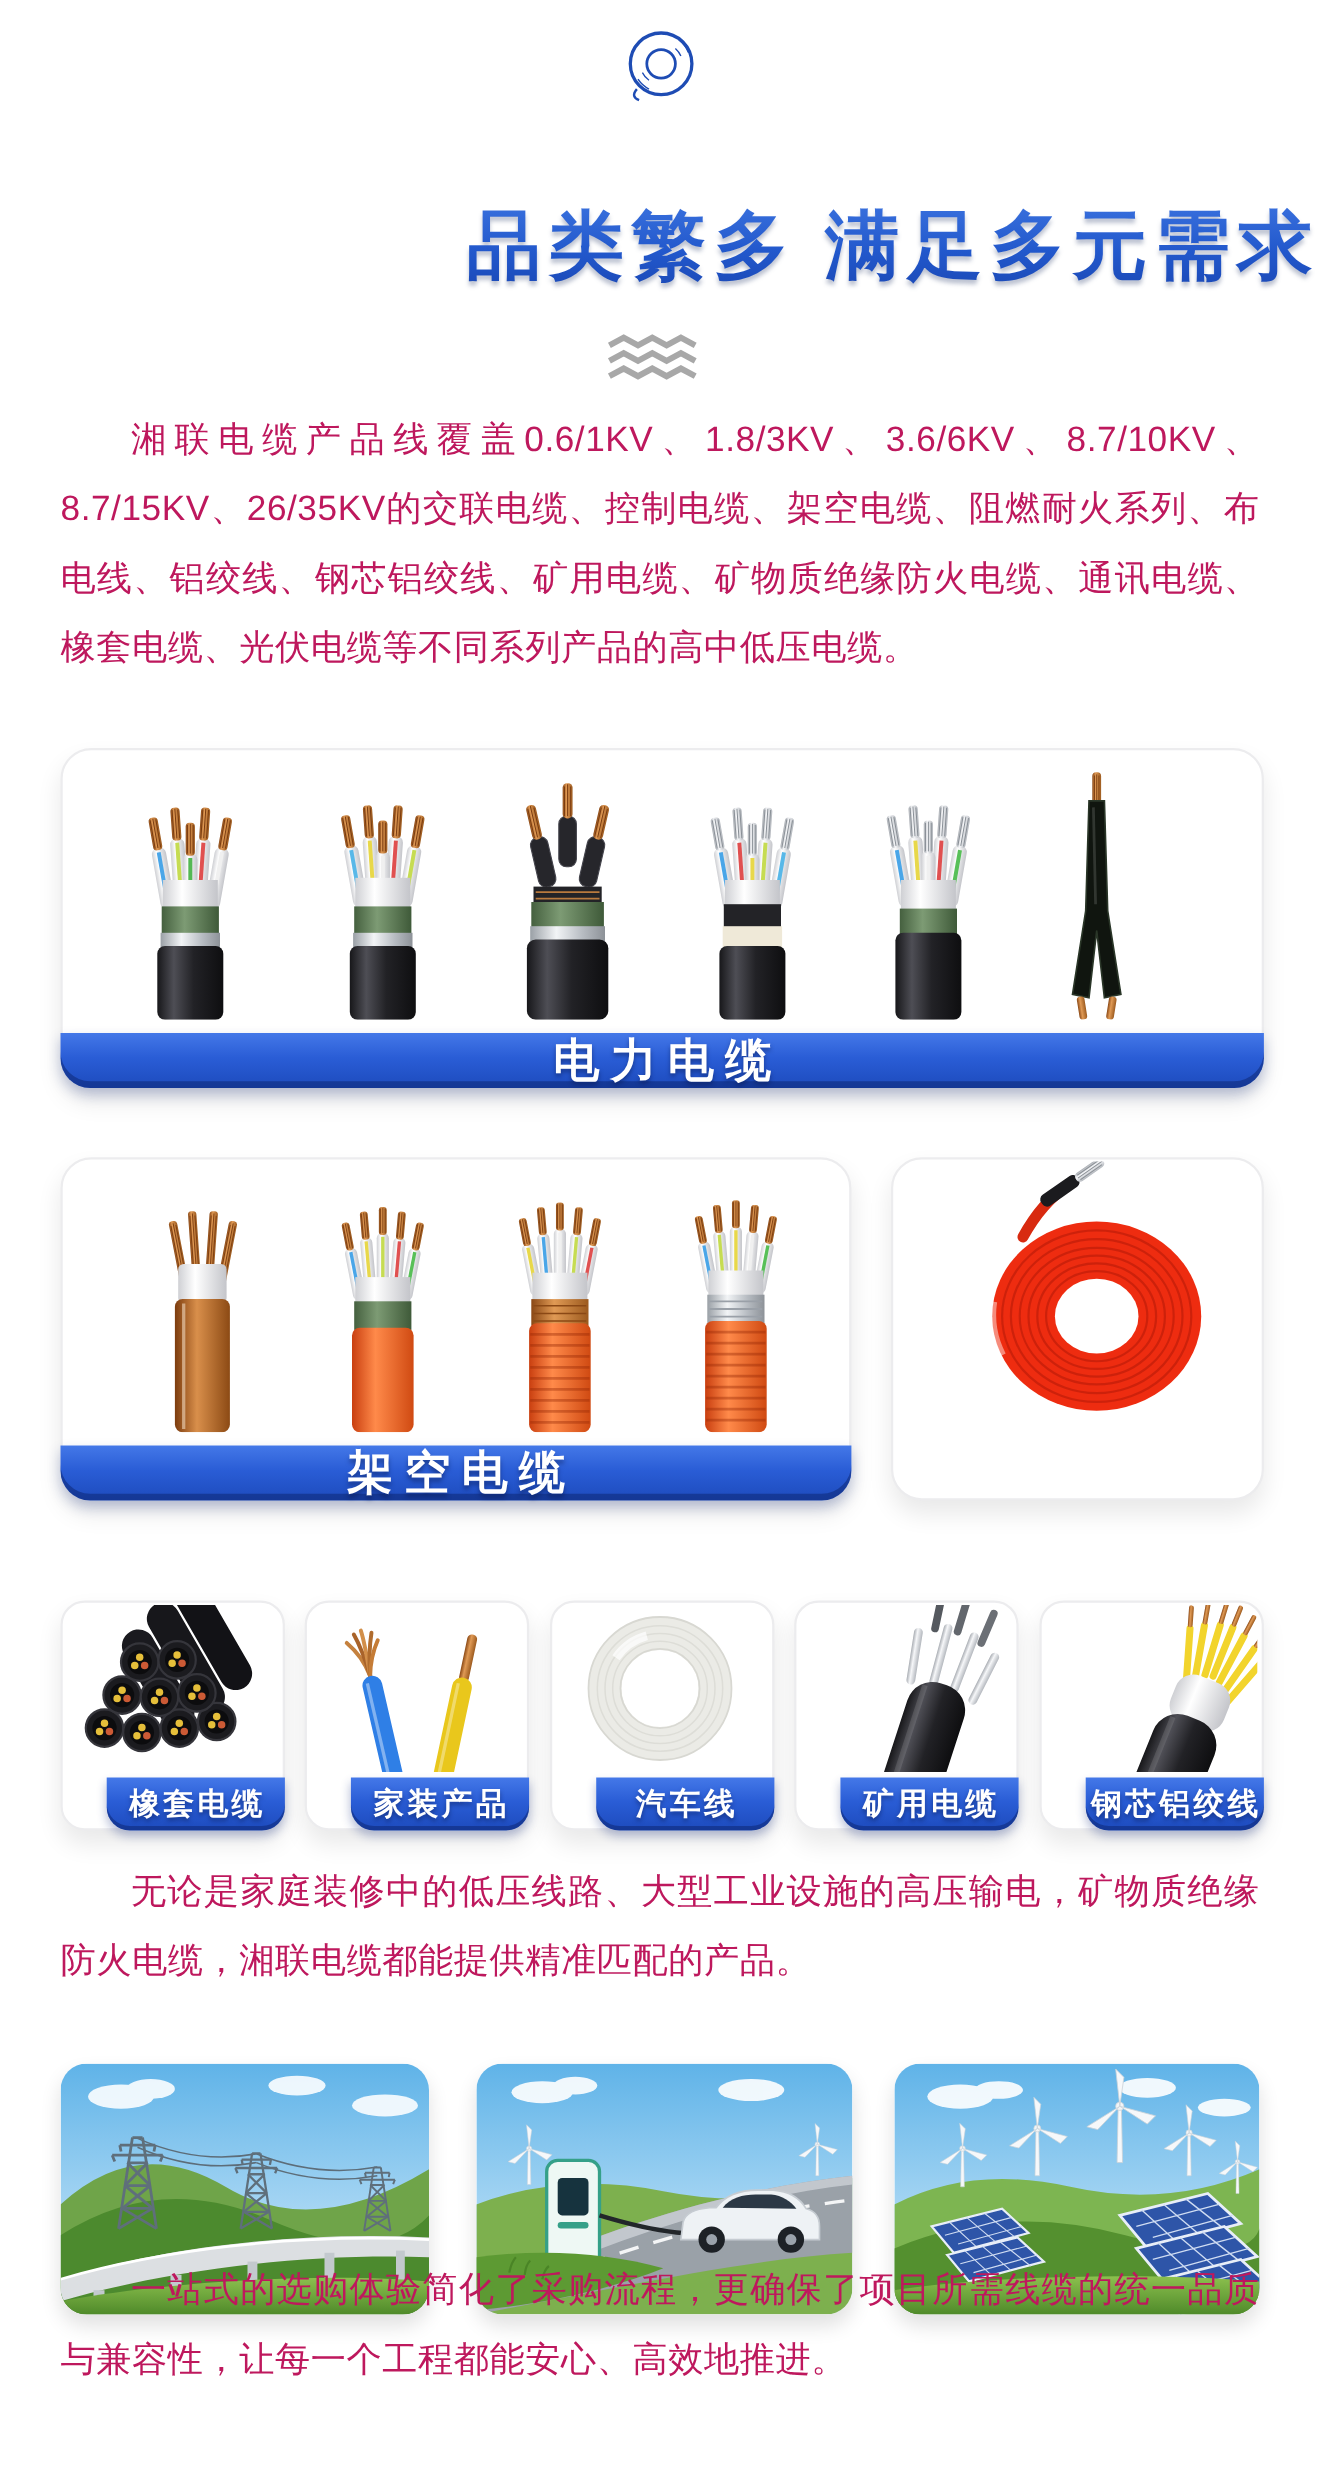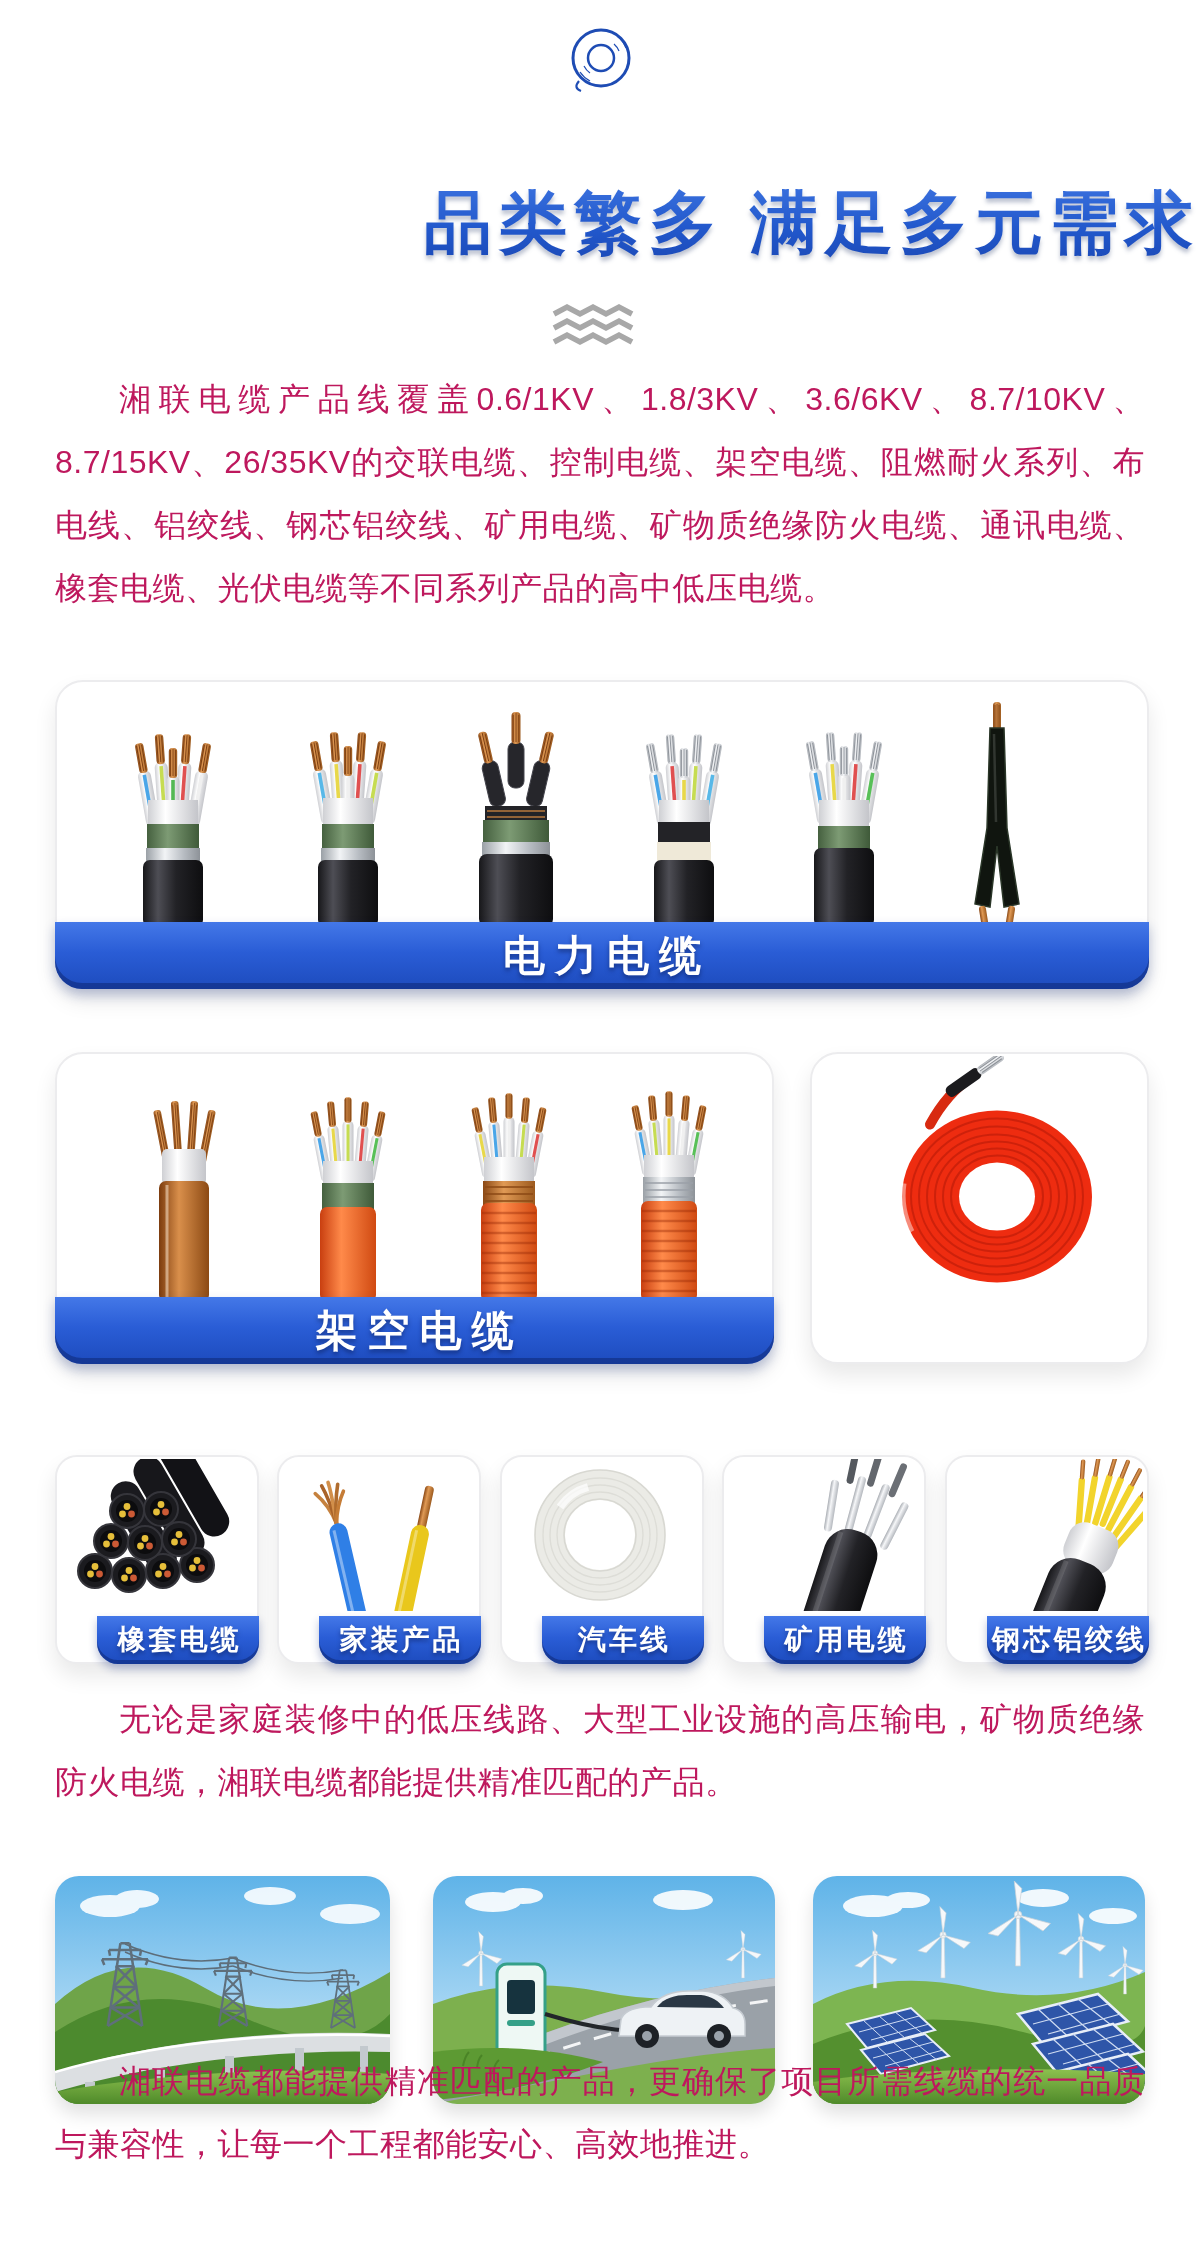--- a/index.html
+++ b/index.html
@@ -37,21 +37,21 @@
     box-shadow:0 12px 22px rgba(0,0,0,.09);
   }
   .card-power{left:55px;top:680px;width:1090px;height:305px;}
   .card-fire {left:55px;top:1052px;width:715px;height:308px;}
   .card-pv   {left:810px;top:1052px;width:335px;height:308px;}
 
   .cbl{position:absolute;bottom:60px;width:150px;height:245px;}
   .coil{position:absolute;top:2px;left:0;right:0;height:242px;width:100%;}
 
   .banner{
-    position:absolute;left:-2px;right:-2px;bottom:-2px;height:67px;
+    position:absolute;left:-2px;right:-2px;bottom:-2px;height:50px;
     border-radius:0 0 27px 27px;
     background:linear-gradient(180deg,#4478e8 0%,#2a5dd6 45%,#1d4bbd 100%);
     box-shadow:inset 0 -6px 0 rgba(12,35,110,.5), 0 6px 12px rgba(25,50,130,.28);
     display:flex;align-items:center;justify-content:center;
     color:#fff;font-weight:bold;font-size:42px;letter-spacing:10px;
     text-shadow:0 3px 4px rgba(10,25,80,.5);
     z-index:3;
   }
   .banner span{margin-left:10px;}
 
@@ -554,15 +554,15 @@
       </g>
       <g transform="translate(205,138) scale(1.25)">
         <use href="#panel"></use>
         <use href="#panel" transform="translate(12,24)"></use>
         <use href="#panel" transform="translate(24,48)"></use>
       </g>
       <path d="M0,206 C90,192 240,190 332,198 V228 H0 Z" fill="url(#gGrass)"></path>
     </svg>
   </figure>
 
-  <p class="abs para" id="para3">湘联电缆都能提供精准匹配的产品，更确保了项目所需线缆的统一品质与兼容性，让每一个工程都能安心、高效地推进。</p>
+  <p class="abs para" id="para3">一站式的选购体验简化了采购流程，更确保了项目所需线缆的统一品质与兼容性，让每一个工程都能安心、高效地推进。</p>
 
 </div>
 
 </body></html>

